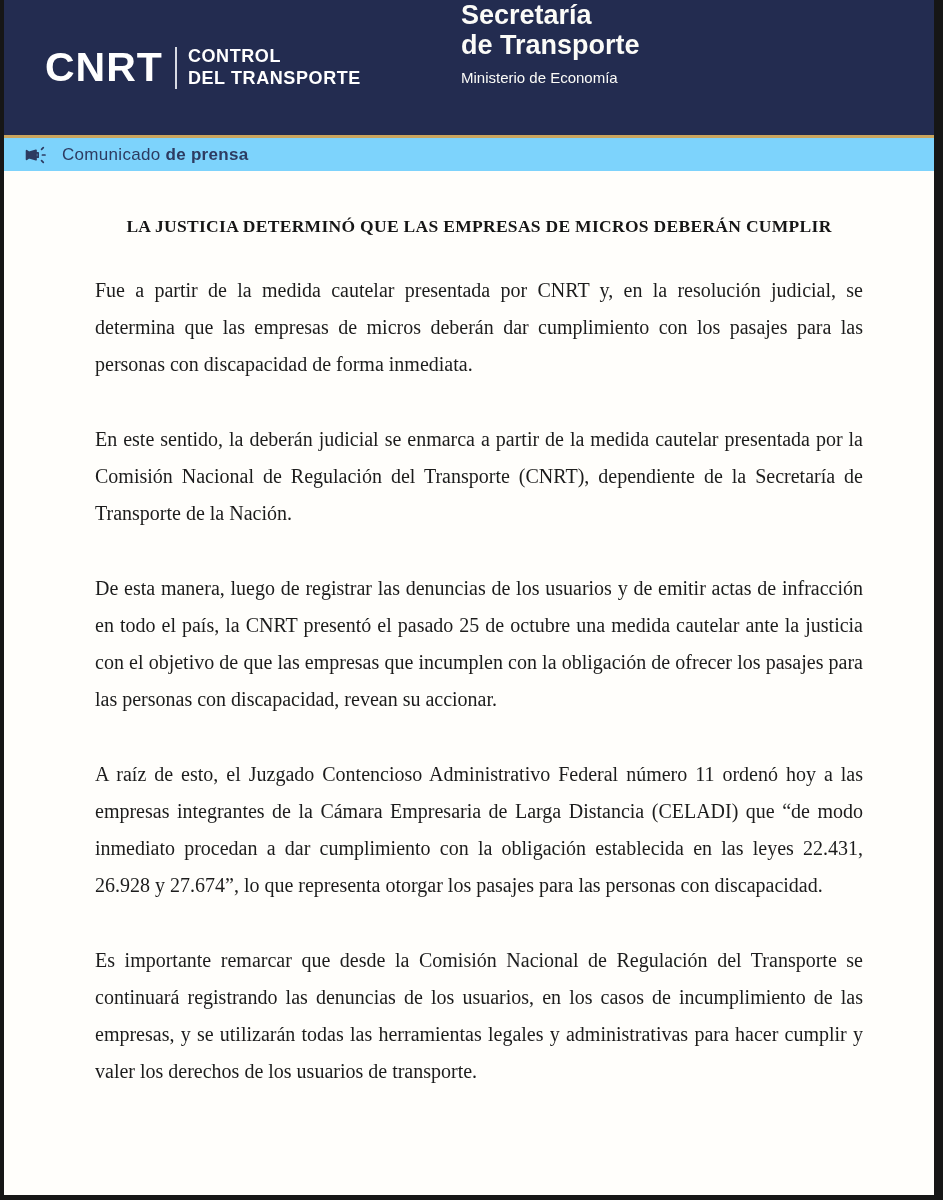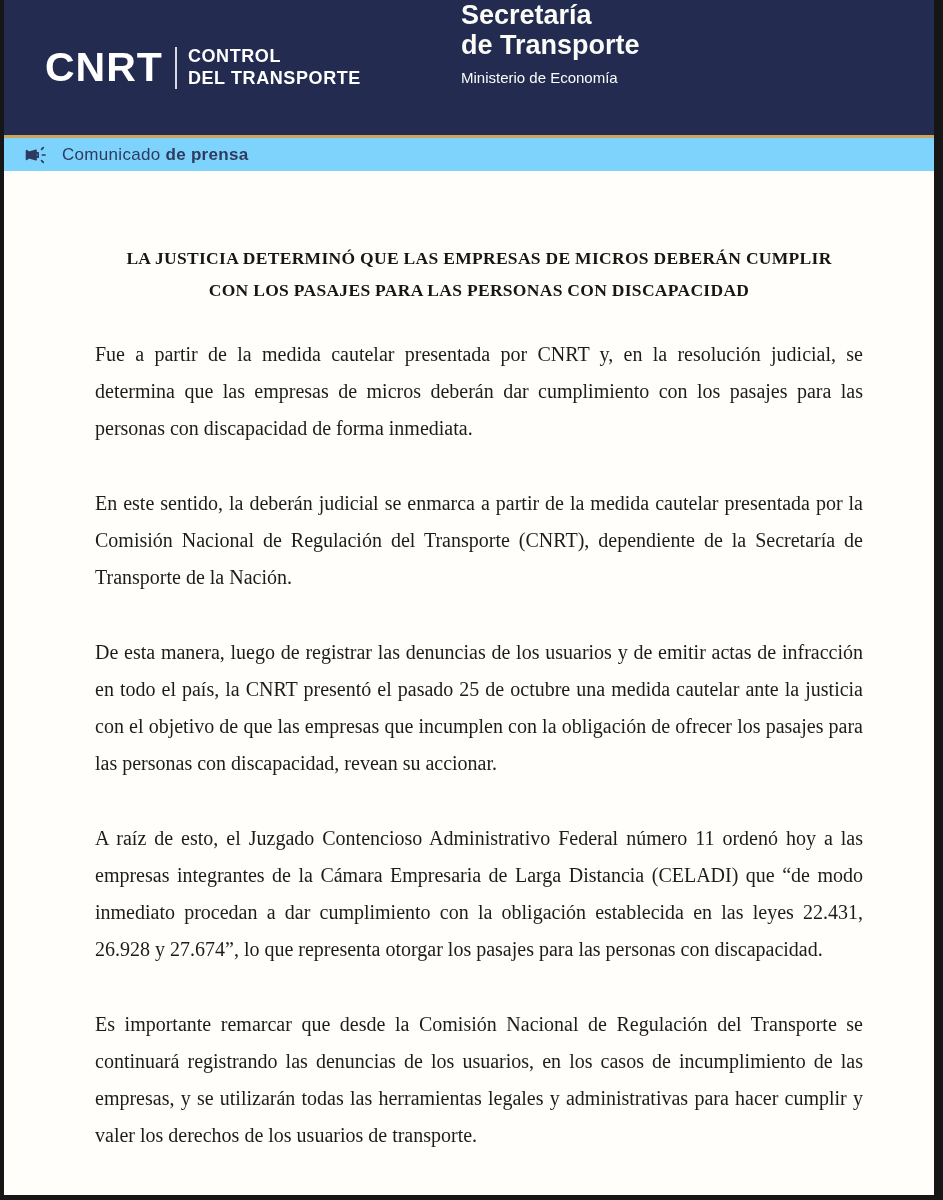--- a/index.html
+++ b/index.html
@@ -84,21 +84,20 @@
     flex-shrink: 0;
   }
   .press-bar .megaphone { margin-right: 14px; display: flex; align-items: center; }
   .press-bar .bold { font-weight: bold; margin-left: 5px; }
 
   
   .doc {
     padding: 39px 71px 0 91px;
     color: #1c1c1c;
     font-family: "Liberation Serif", serif;
-    margin-top: 32px;
   }
   .doc-title {
     text-align: center;
     font-weight: bold;
     font-size: 17.5px;
     line-height: 32px;
     letter-spacing: 0.3px;
     color: #161616;
     margin: 0 0 30px 0;
   }
@@ -145,21 +144,20 @@
           </g>
         </svg>
       </span>
       <span>Comunicado</span>
       <span class="bold">de prensa</span>
     </div>
 
     <div class="doc">
       <h1 class="doc-title">
         <div>LA JUSTICIA DETERMINÓ QUE LAS EMPRESAS DE MICROS DEBERÁN CUMPLIR</div>
-        <div>CON LOS PASAJES PARA LAS PERSONAS CON DISCAPACIDAD</div>
       </h1>
       <p>Fue a partir de la medida cautelar presentada por CNRT y, en la resolución judicial, se determina que las empresas de micros deberán dar cumplimiento con los pasajes para las personas con discapacidad de forma inmediata.</p>
       <p>En este sentido, la deberán judicial se enmarca a partir de la medida cautelar presentada por la Comisión Nacional de Regulación del Transporte (CNRT), dependiente de la Secretaría de Transporte de la Nación.</p>
       <p>De esta manera, luego de registrar las denuncias de los usuarios y de emitir actas de infracción en todo el país, la CNRT presentó el pasado 25 de octubre una medida cautelar ante la justicia con el objetivo de que las empresas que incumplen con la obligación de ofrecer los pasajes para las personas con discapacidad, revean su accionar.</p>
       <p>A raíz de esto, el Juzgado Contencioso Administrativo Federal número 11 ordenó hoy a las empresas integrantes de la Cámara Empresaria de Larga Distancia (CELADI) que “de modo inmediato procedan a dar cumplimiento con la obligación establecida en las leyes 22.431, 26.928 y 27.674”, lo que representa otorgar los pasajes para las personas con discapacidad.</p>
       <p>Es importante remarcar que desde la Comisión Nacional de Regulación del Transporte se continuará registrando las denuncias de los usuarios, en los casos de incumplimiento de las empresas, y se utilizarán todas las herramientas legales y administrativas para hacer cumplir y valer los derechos de los usuarios de transporte.</p>
     </div>
 
   </div>
 </div>

